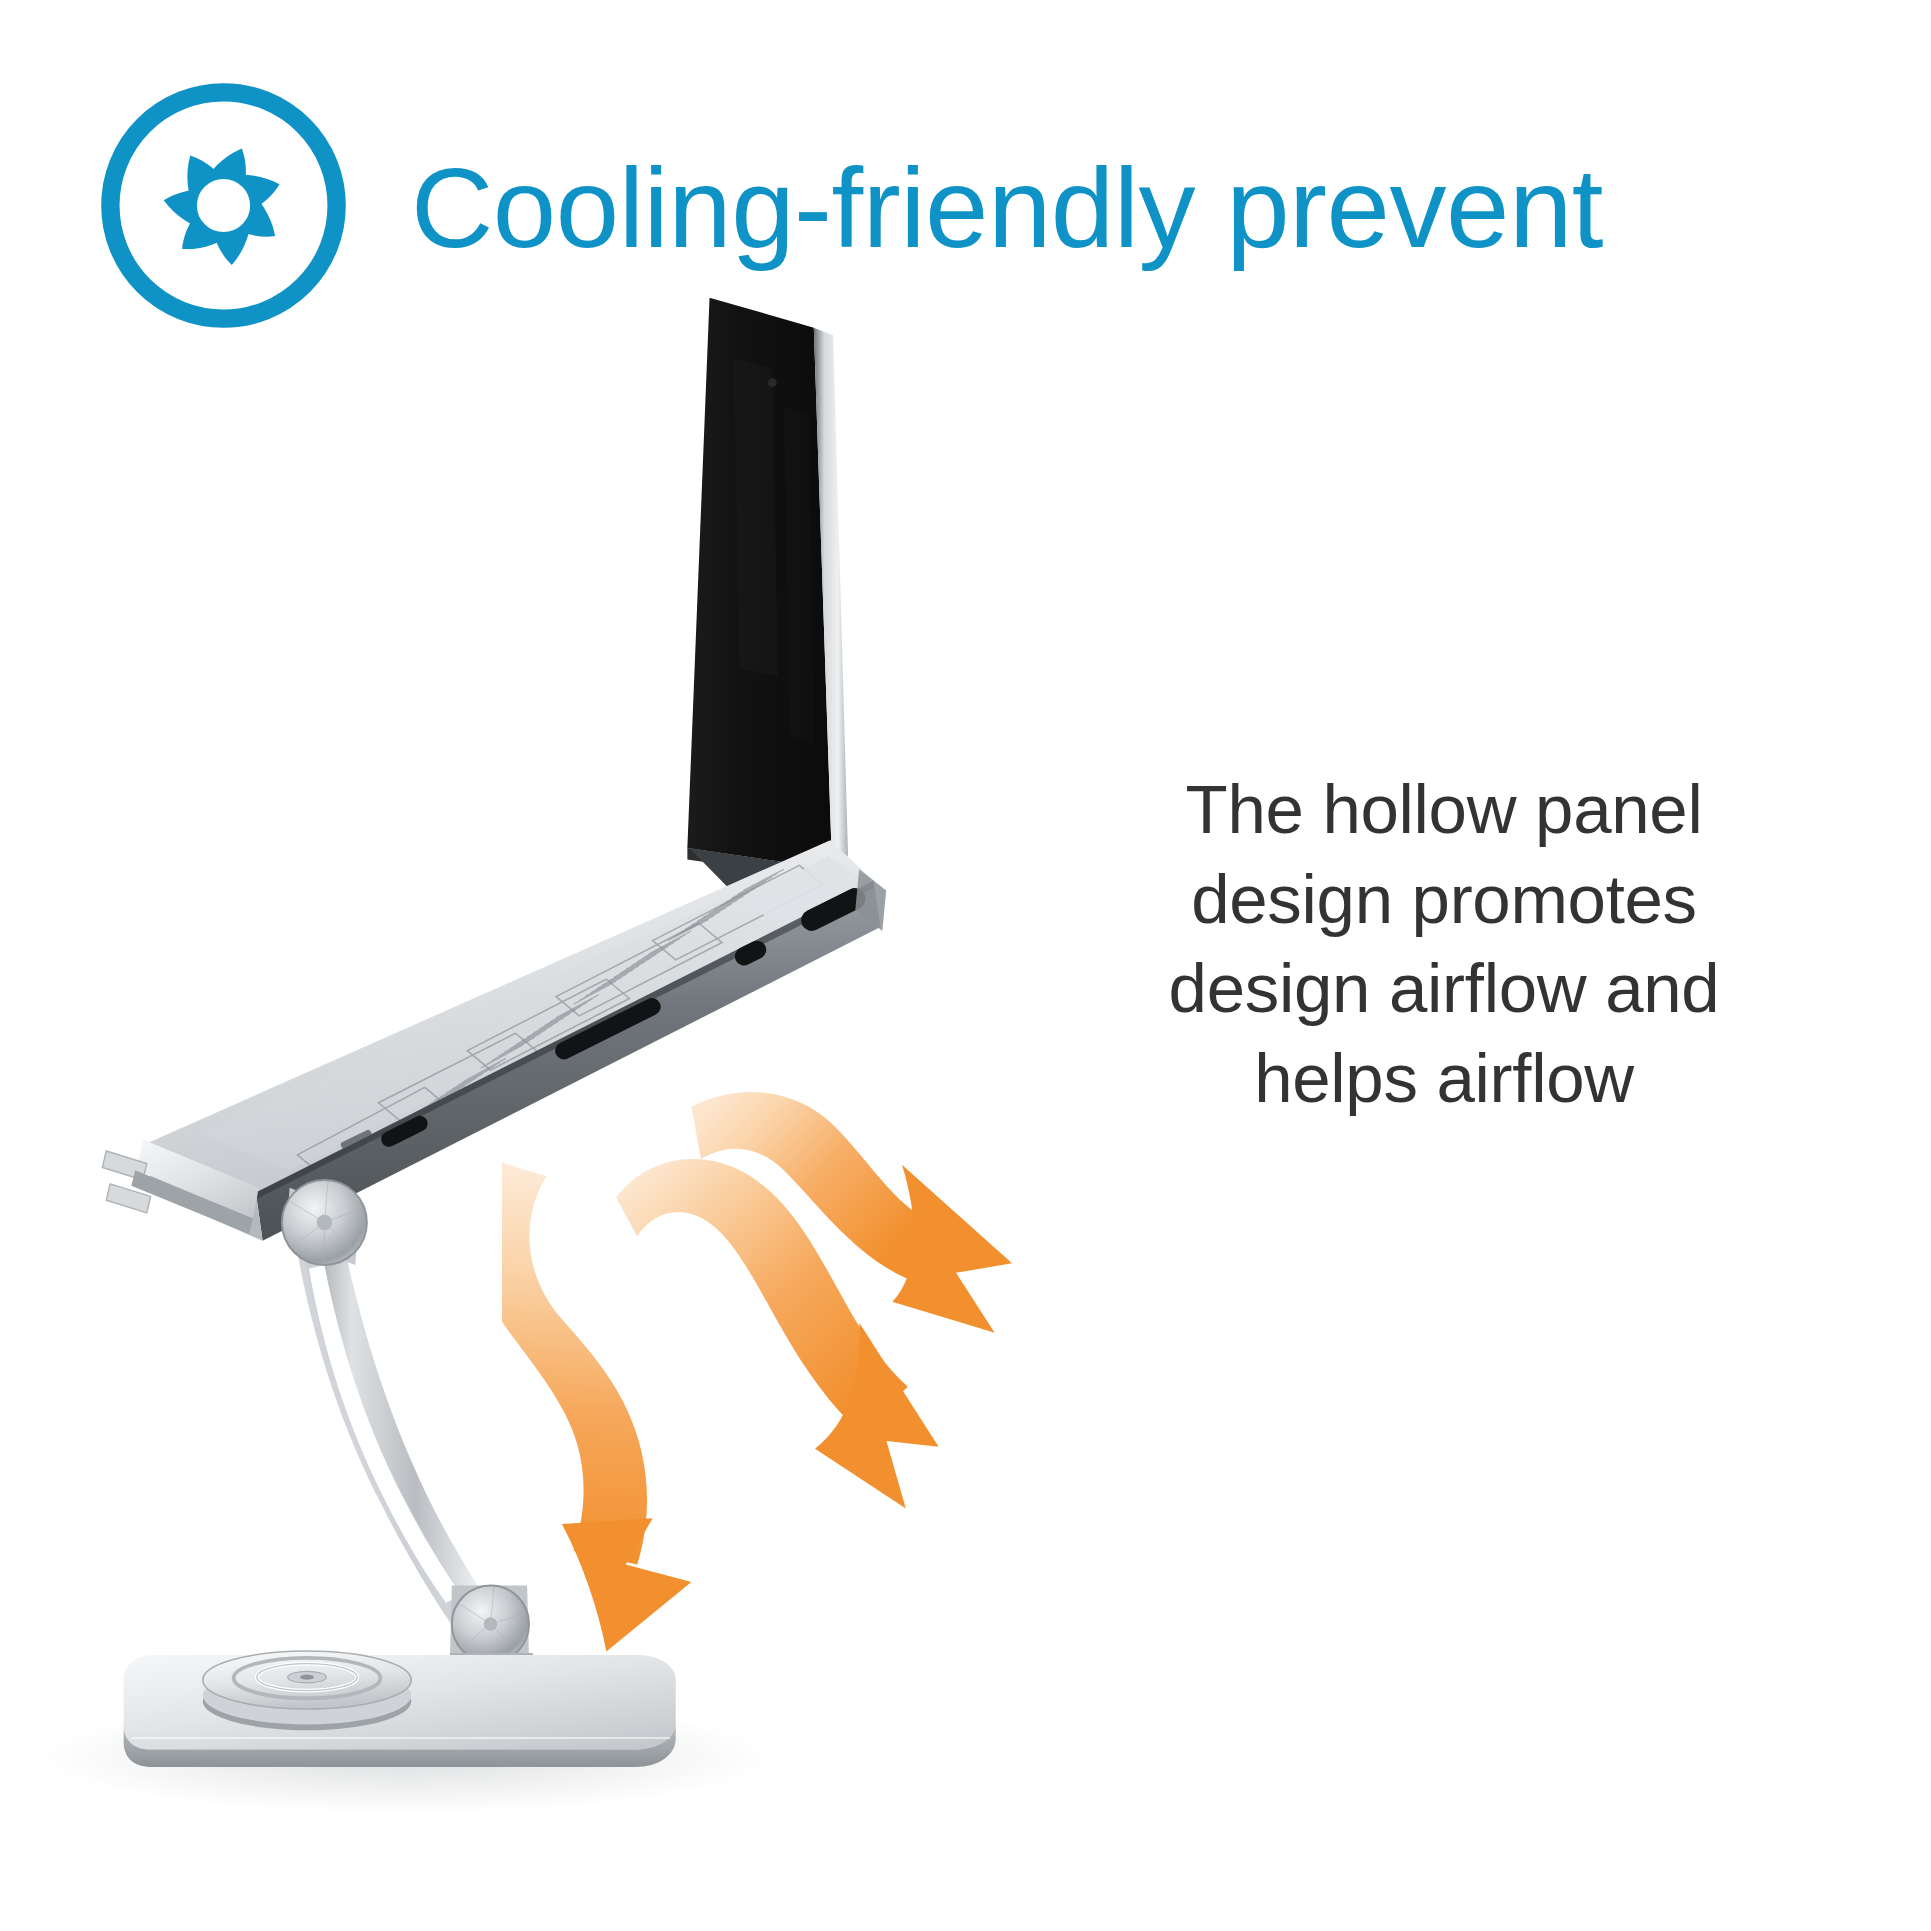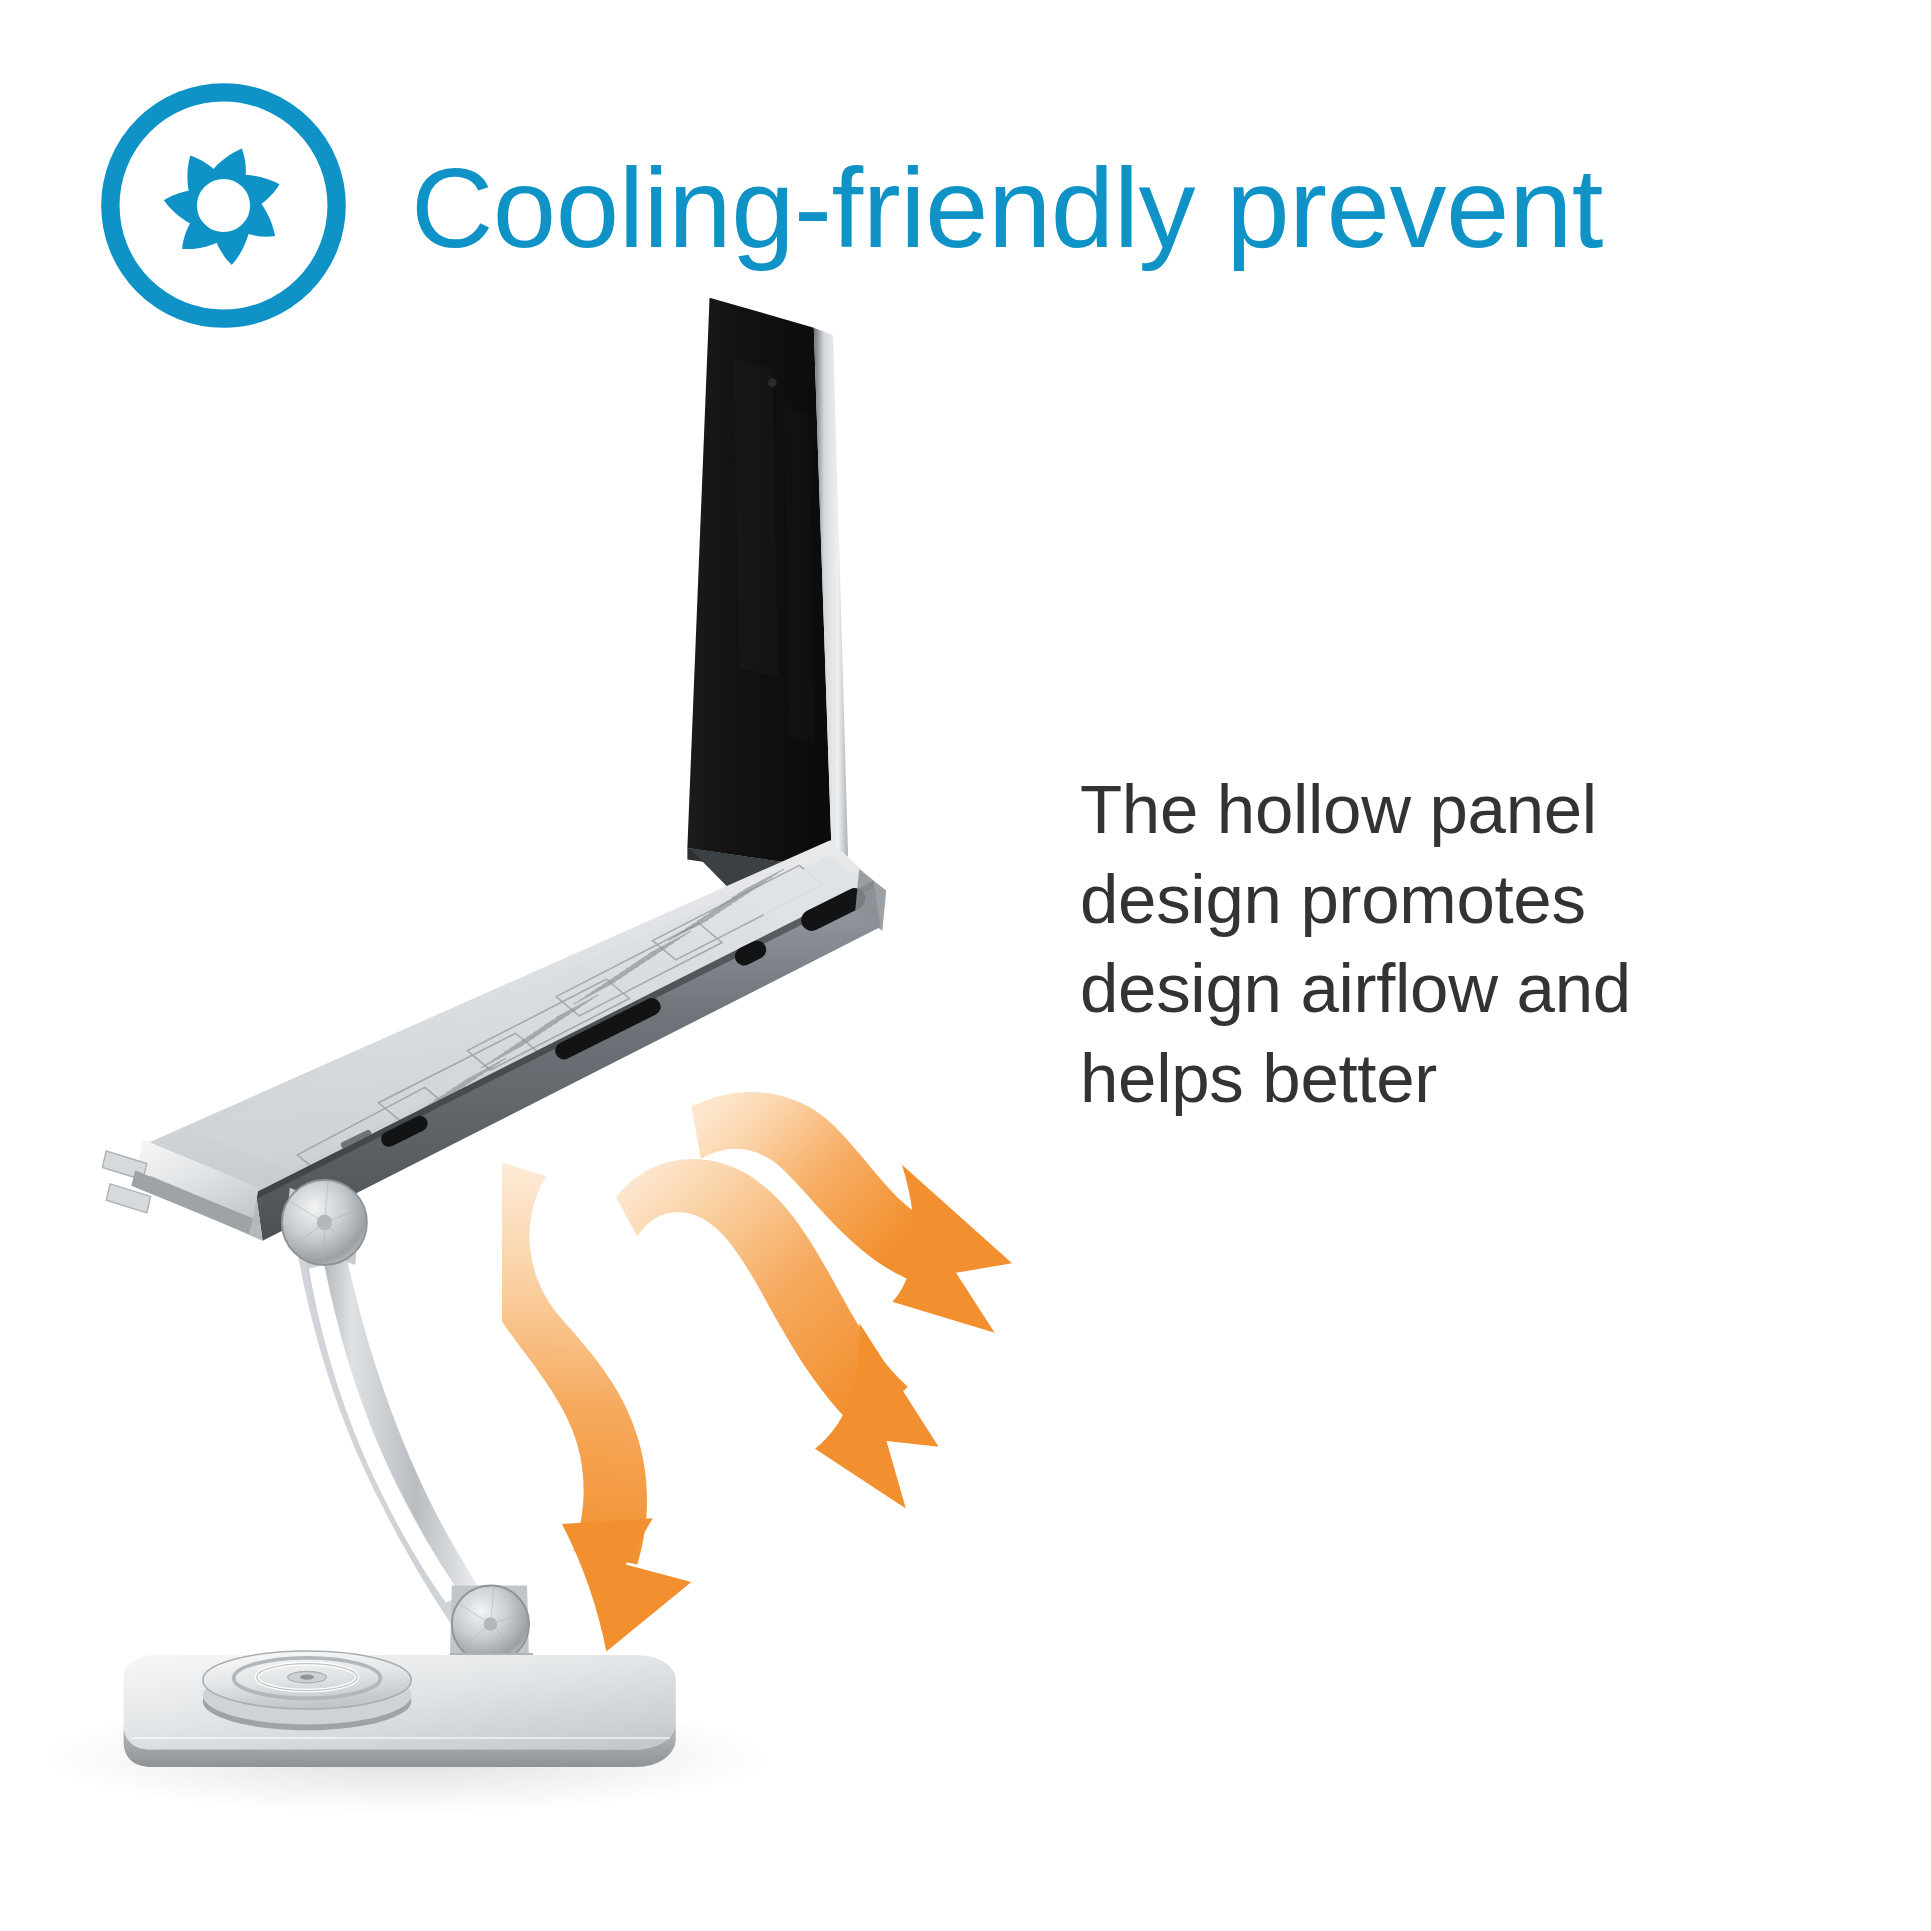--- a/index.html
+++ b/index.html
@@ -44,23 +44,24 @@
     line-height: 1.0;
     letter-spacing: -0.5px;
     font-weight: 300;
     white-space: nowrap;
     margin-top: 5.8px;
   }
 
   
   #body-copy {
     position: absolute;
-    left: 1080px;
+    left: 1048px;
     top: 765px;
     width: 792px;
+    text-align: center;
     font-size: 69px;
     line-height: 1.30;
     font-weight: 300;
     letter-spacing: -0.3px;
   }
   #body-copy .ln { display: block; white-space: nowrap; }
 
   
   #product-stage {
     position: absolute;
@@ -499,17 +500,17 @@
                  L 108,660
                  C 100,618 84,570 62,528 Z" fill="#F2902F"></path>
       </g>
     </svg>
   </div>
 
   <div id="body-copy" style="color:#333333;">
     <span class="ln">The hollow panel</span>
     <span class="ln">design promotes</span>
     <span class="ln">design airflow and</span>
-    <span class="ln">helps better</span>
+    <span class="ln">helps airflow</span>
   </div>
 
 </div>
 
 
 </body></html>

